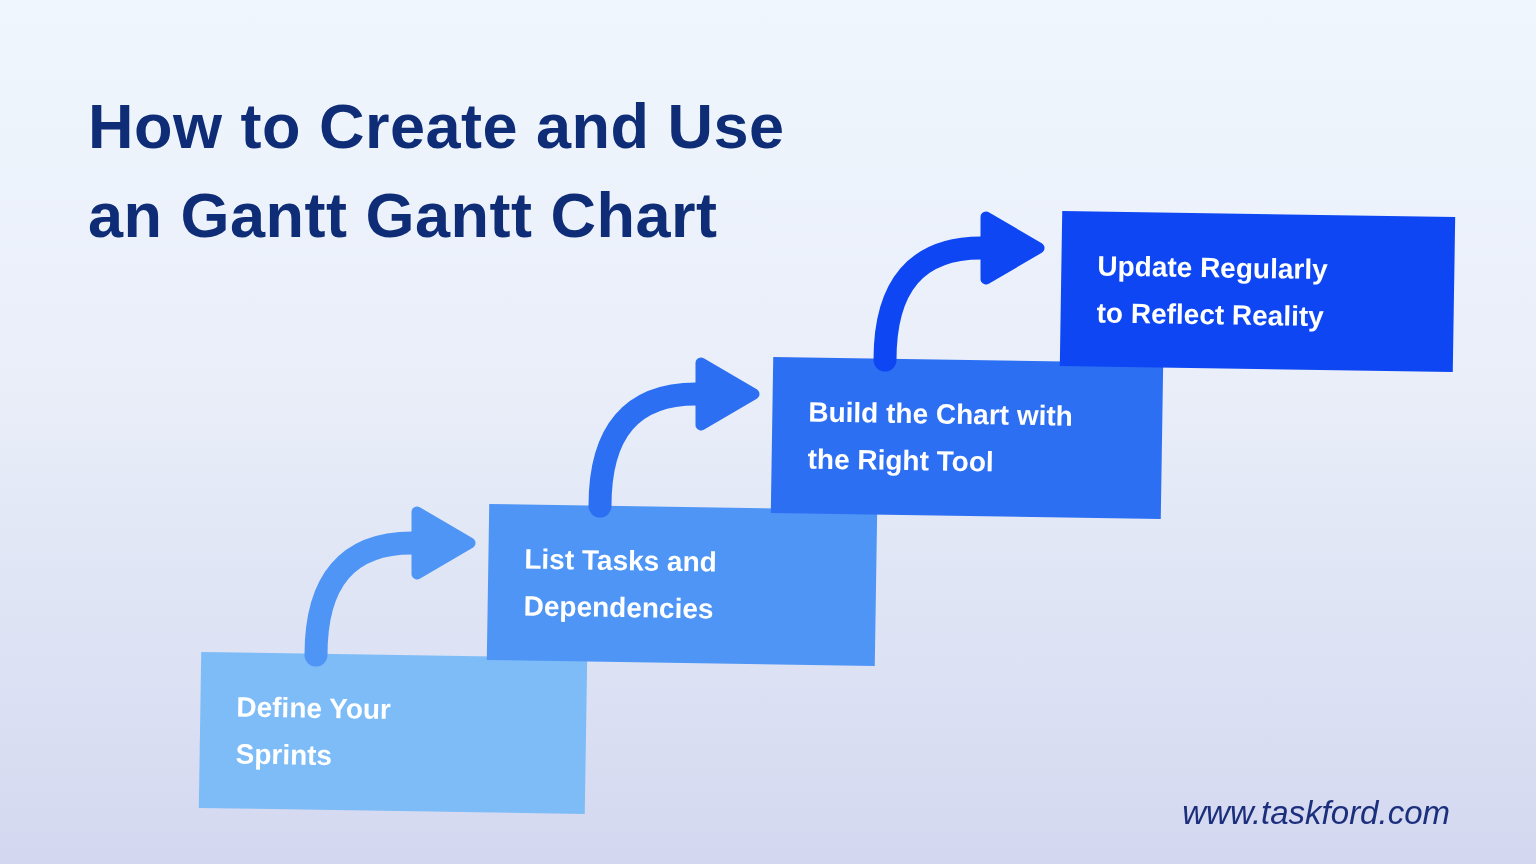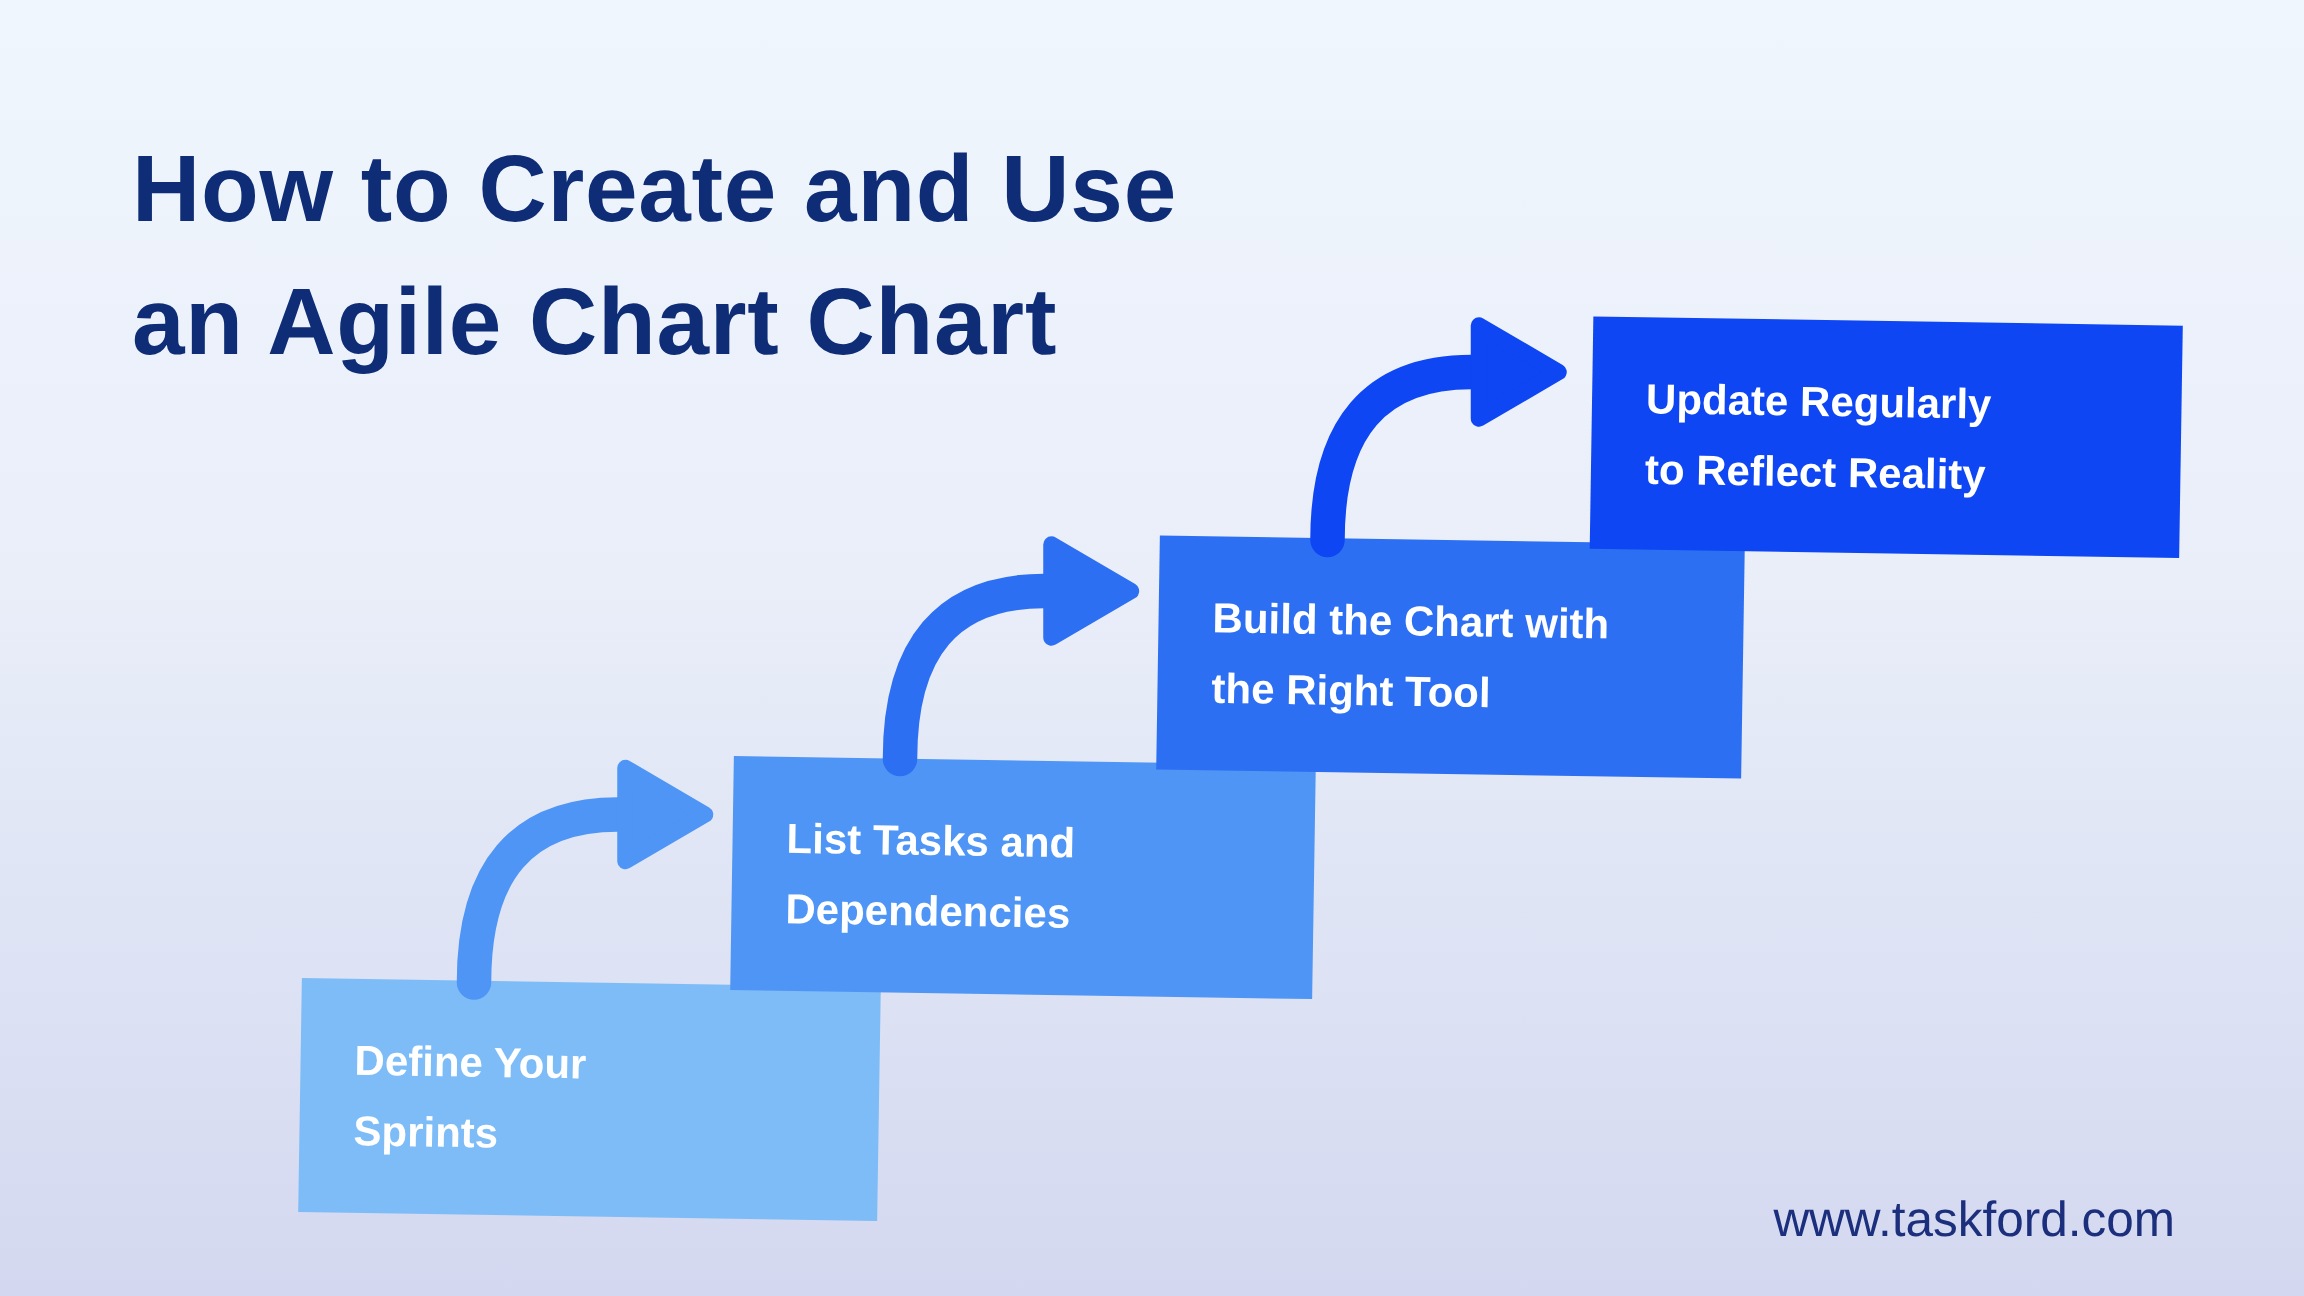--- a/index.html
+++ b/index.html
@@ -32,33 +32,33 @@
   .step3{left:772px;top:360px;width:390px;height:156px;z-index:3;}
   .step4{left:1061px;top:214px;width:393px;height:155px;z-index:4;}
   .arrow{position:absolute;width:185px;height:165px;z-index:5;overflow:visible;}
   .arrow path{stroke:var(--arrow-color);}
   .arrow polygon{fill:var(--arrow-color);stroke:var(--arrow-color);}
   .arrow1{left:300px;top:499px;}
   .arrow2{left:584px;top:350px;}
   .arrow3{left:869px;top:204px;}
   .footer{
     position:absolute;right:86px;top:794px;
-    font-size:33px;font-weight:400;
+    font-style:italic;font-size:33px;font-weight:400;
     white-space:nowrap;
     margin-left:25px;
   }
 </style>
 </head>
 <body>
 
 <div class="canvas">
 
   <h1 class="title" style="color: rgb(14, 45, 118);">
     <span>How to Create and Use</span>
-    <span>an Agile Chart Chart</span>
+    <span>an Gantt Gantt Chart</span>
   </h1>
 
   <div class="step step1" style="background-color: rgb(126, 188, 247);">
     <div class="step-text">
       <span>Define Your</span>
       <span>Sprints</span>
     </div>
   </div>
 
   <div class="step step2" style="background-color: rgb(78, 149, 245);">

